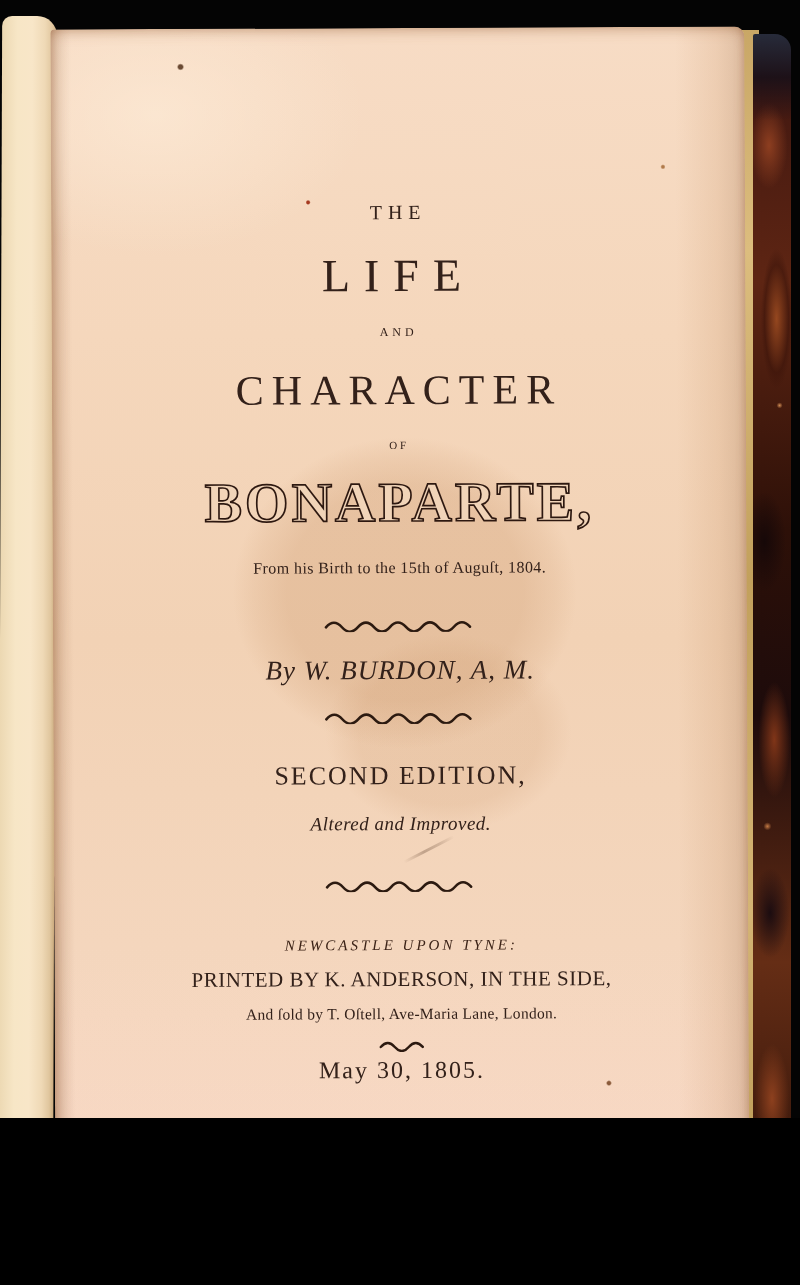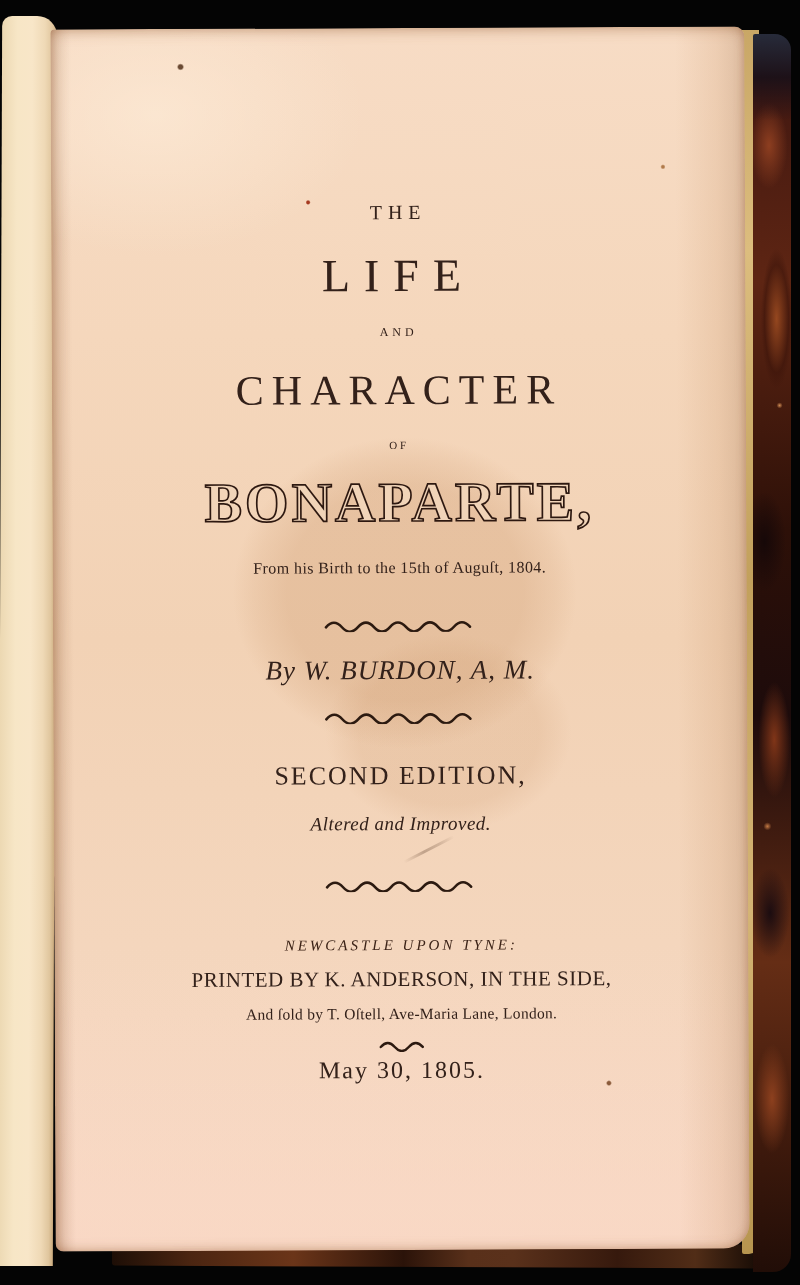--- a/index.html
+++ b/index.html
@@ -1,17 +1,17 @@
 <!DOCTYPE html>
 <html><head>
 <meta charset="utf-8">
 <style>
   html, body { margin:0; padding:0; background:#000; }
   .scene {
-    position:relative; width:800px; height:1285px; overflow:hidden;
+    position:relative; width:800px; height:1118px; overflow:hidden;
     background:#040404;
     font-family:"Liberation Serif","DejaVu Serif",serif;
   }
   
   .facing-edge {
     position:absolute; left:0; top:16px; width:55px; height:1250px;
     background:linear-gradient(90deg,#ecd8b2 0%,#f7e6c6 28%,#f8e6c8 55%,#efd9b6 78%,#e0c69e 92%,#cbab7e 100%);
     border-radius:10px 20px 0 0;
     transform:rotate(0.2deg);
   }

